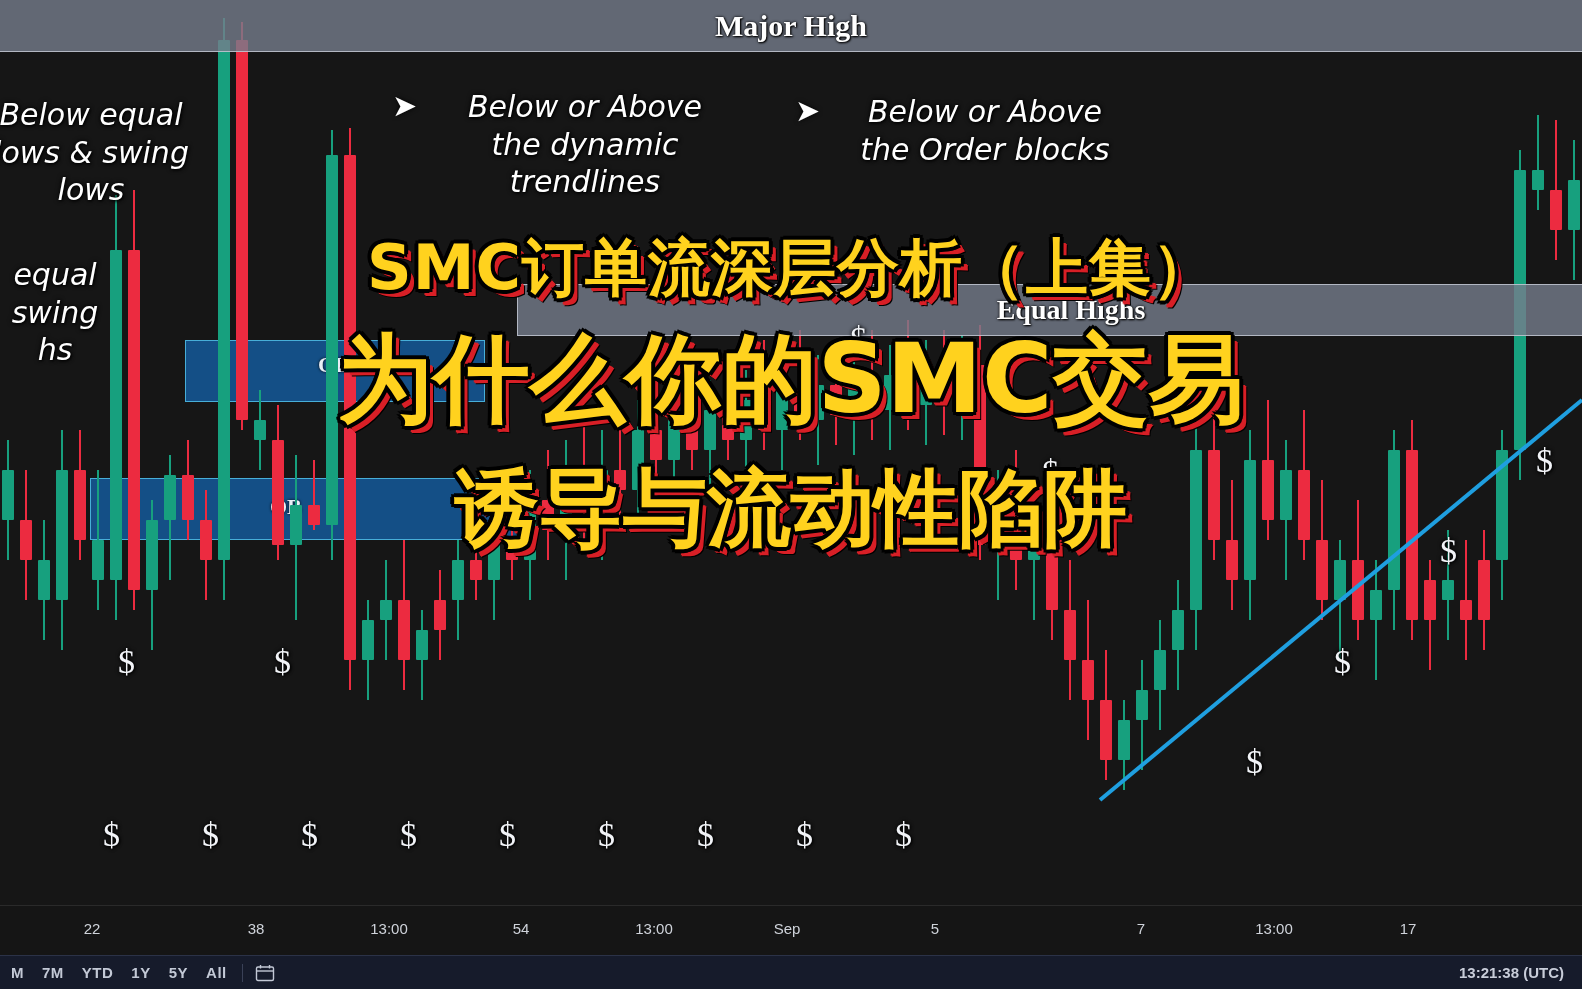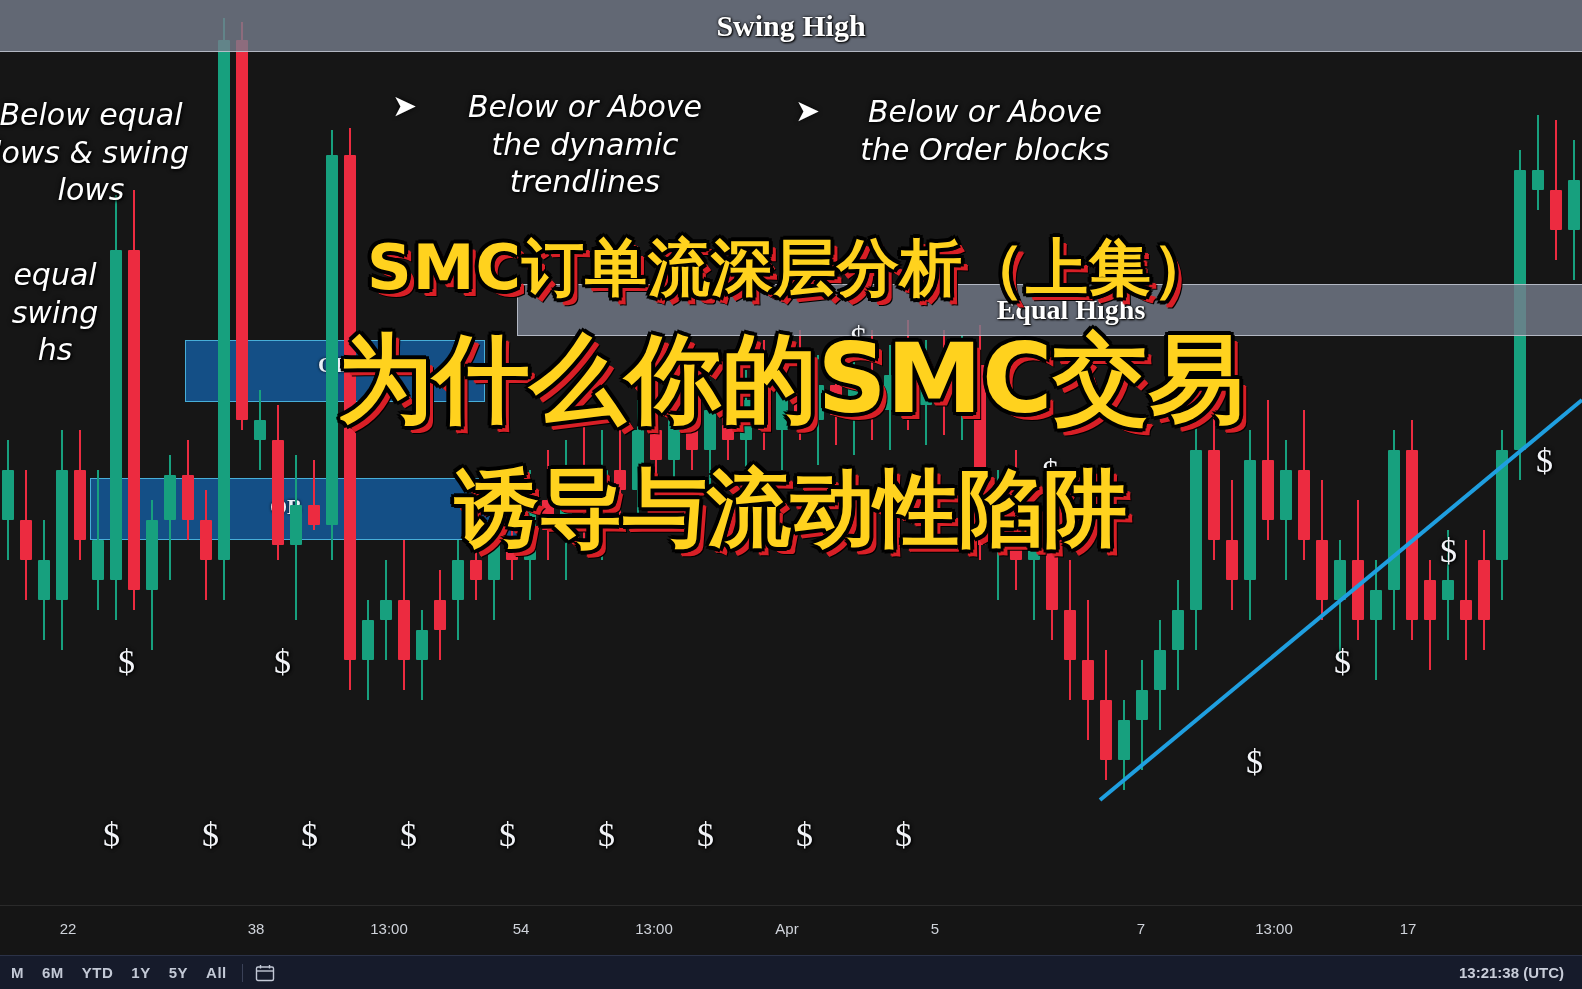--- a/index.html
+++ b/index.html
@@ -507,21 +507,21 @@
           <div class="wick" style="top: 0px; height: 100%;"></div>
           <div class="body" style="top: 40px; height: 50px;"></div>
         </div>
       </div>
 
     <svg id="trendline" viewBox="0 0 1582 905">
       <line x1="1100" y1="800" x2="1582" y2="400" stroke="#1f9fe0" stroke-width="4"></line>
     </svg>
 
     <div class="zone" id="zone-swing-high">
-      <span class="zone-label">Swing High</span>
+      <span class="zone-label">Major High</span>
     </div>
 
     <div class="zone" id="zone-equal-highs">
       <span class="zone-label">Equal Highs</span>
     </div>
 
 
     <div id="dollar-layer">
         <div class="dollar" style="left: 850px; top: 322px;">$</div>
         <div class="dollar" style="left: 1042px; top: 455px;">$</div>
@@ -555,44 +555,44 @@
 the dynamic
 trendlines</div>
 
     <span class="bullet" style="left:795px; top:93px;">➤</span>
     <div class="annot" style="left:845px; top:93px; width:280px;">Below or Above
 the Order blocks</div>
 
   </div>
 
   <div id="time-axis">
-      <span class="tick" style="left: 68px;">22</span>
+      <span class="tick" style="left: 92px;">22</span>
       <span class="tick" style="left: 256px;">38</span>
       <span class="tick" style="left: 389px;">13:00</span>
       <span class="tick" style="left: 521px;">54</span>
       <span class="tick" style="left: 654px;">13:00</span>
-      <span class="tick" style="left: 787px;">Apr</span>
+      <span class="tick" style="left: 787px;">Sep</span>
       <span class="tick" style="left: 935px;">5</span>
       <span class="tick" style="left: 1141px;">7</span>
       <span class="tick" style="left: 1274px;">13:00</span>
       <span class="tick" style="left: 1408px;">17</span>
     </div>
 
 </div>
 
 <div id="overlay-title">
   <div class="ttl" id="title-line-0">SMC订单流深层分析（上集）</div>
   <div class="ttl" id="title-line-1">为什么你的SMC交易</div>
   <div class="ttl" id="title-line-3">诱导与流动性陷阱</div>
 </div>
 
 <div id="toolbar">
   <div id="tf-group" style="display:flex;align-items:center;margin-left:2px;">
       <span class="tf-btn">M</span>
-      <span class="tf-btn">6M</span>
+      <span class="tf-btn">7M</span>
       <span class="tf-btn">YTD</span>
       <span class="tf-btn">1Y</span>
       <span class="tf-btn">5Y</span>
       <span class="tf-btn">All</span>
     </div>
   <div id="toolbar-divider"></div>
   <div id="calendar-icon">
     <svg width="20" height="18" viewBox="0 0 20 18" fill="none" stroke="#c3c9d6" stroke-width="1.4">
       <rect x="1.5" y="3" width="17" height="13.5" rx="1.5"></rect>
       <line x1="1.5" y1="7" x2="18.5" y2="7"></line>

